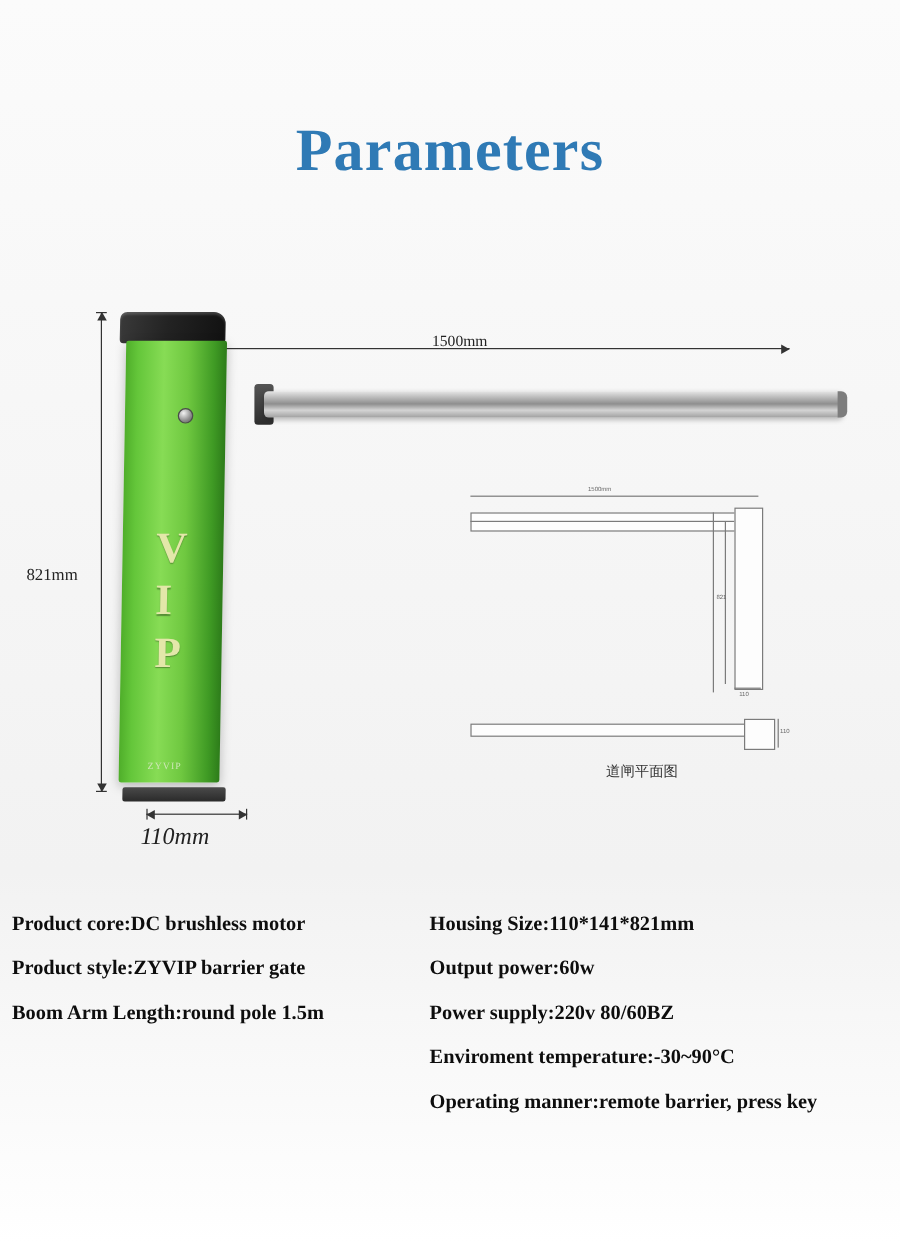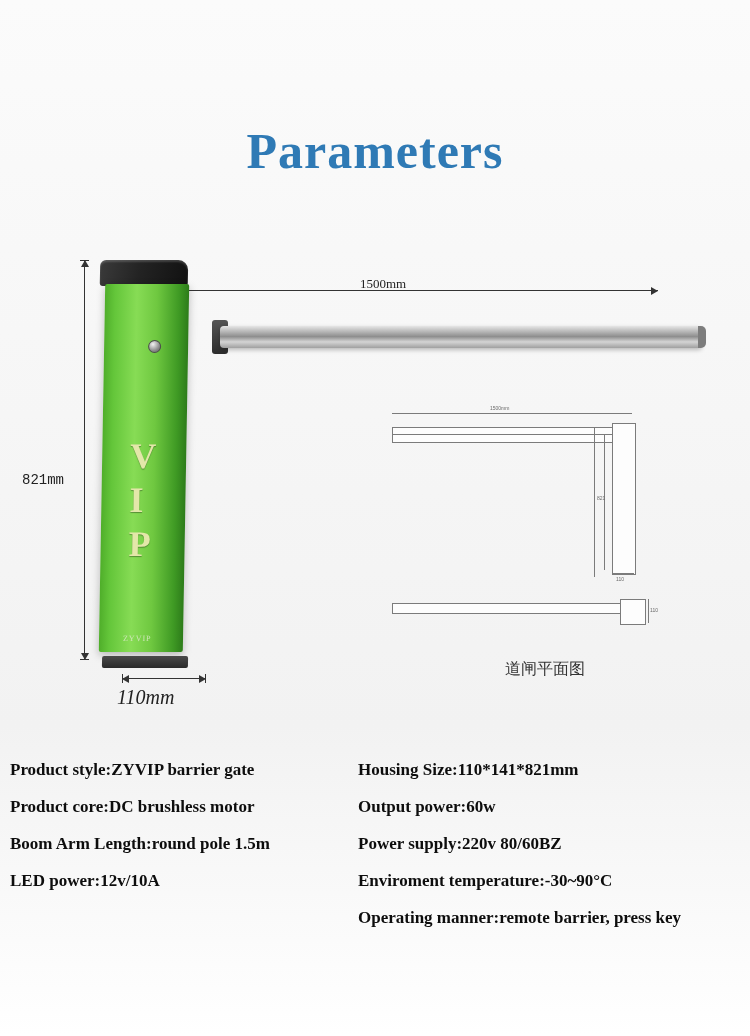--- a/index.html
+++ b/index.html
@@ -26,21 +26,20 @@
     position: absolute;
     top: 96px;
     left: 0;
     width: 750px;
     text-align: center;
     color: #2f7ab5;
     font-size: 50px;
     font-weight: bold;
     font-family: "Liberation Serif", serif;
     letter-spacing: 1px;
-    margin-top: 26px;
   }
 
   
   .photo-zone {
     position: absolute;
     left: 60px;
     top: 240px;
     width: 640px;
     height: 470px;
   }
@@ -73,21 +72,21 @@
   }
   .arrow-up { top: 0; border-bottom: 7px solid #333; }
   .arrow-down { bottom: 0; border-top: 7px solid #333; }
 
   .label-821 {
     position: absolute;
     left: -38px;
     top: 232px;
     font-size: 14px;
     color: #222;
-    font-family: Liberation Mono, monospace;
+    font-family: Liberation Serif, serif;
   }
 
   
   .dim-h {
     position: absolute;
     left: 118px;
     top: 50px;
     width: 480px;
     height: 1px;
     background: #333;
@@ -242,22 +241,22 @@
   }
   .dwg-label {
     position: absolute;
     font-size: 5px;
     color: #6a6a6a;
     font-family: "Liberation Sans", sans-serif;
   }
   .dwg-caption {
     position: absolute;
     left: 125px;
-    top: 264px;
-    font-size: 16px;
+    top: 240px;
+    font-size: 12px;
     color: #333;
     font-family: Liberation Mono, monospace;
   }
 
   
   .specs {
     position: absolute;
     left: 0;
     top: 760px;
     width: 750px;
@@ -342,24 +341,23 @@
     <div class="dwg-box" style="left:12px; top:208px; width:228px; height:9px;"></div>
     <div class="dwg-box" style="left:240px; top:204px; width:24px; height:24px;"></div>
     <div class="dwg-line" style="left:268px; top:204px; width:1px; height:24px;"></div>
     <div class="dwg-label" style="left:270px; top:212px;">110</div>
 
     <div class="dwg-caption">道闸平面图</div>
   </div>
 
   <div class="specs">
     <div class="spec-col left">
+      <div class="spec-item">Product core:DC brushless motor</div>
       <div class="spec-item">Product style:ZYVIP barrier gate</div>
-      <div class="spec-item">Product core:DC brushless motor</div>
       <div class="spec-item">Boom Arm Length:round pole 1.5m</div>
-      <div class="spec-item">LED power:12v/10A</div>
     </div>
     <div class="spec-col right">
       <div class="spec-item">Housing Size:110*141*821mm</div>
       <div class="spec-item">Output power:60w</div>
       <div class="spec-item">Power supply:220v 80/60BZ</div>
       <div class="spec-item">Enviroment temperature:-30~90°C</div>
       <div class="spec-item">Operating manner:remote barrier, press key</div>
     </div>
   </div>
 

